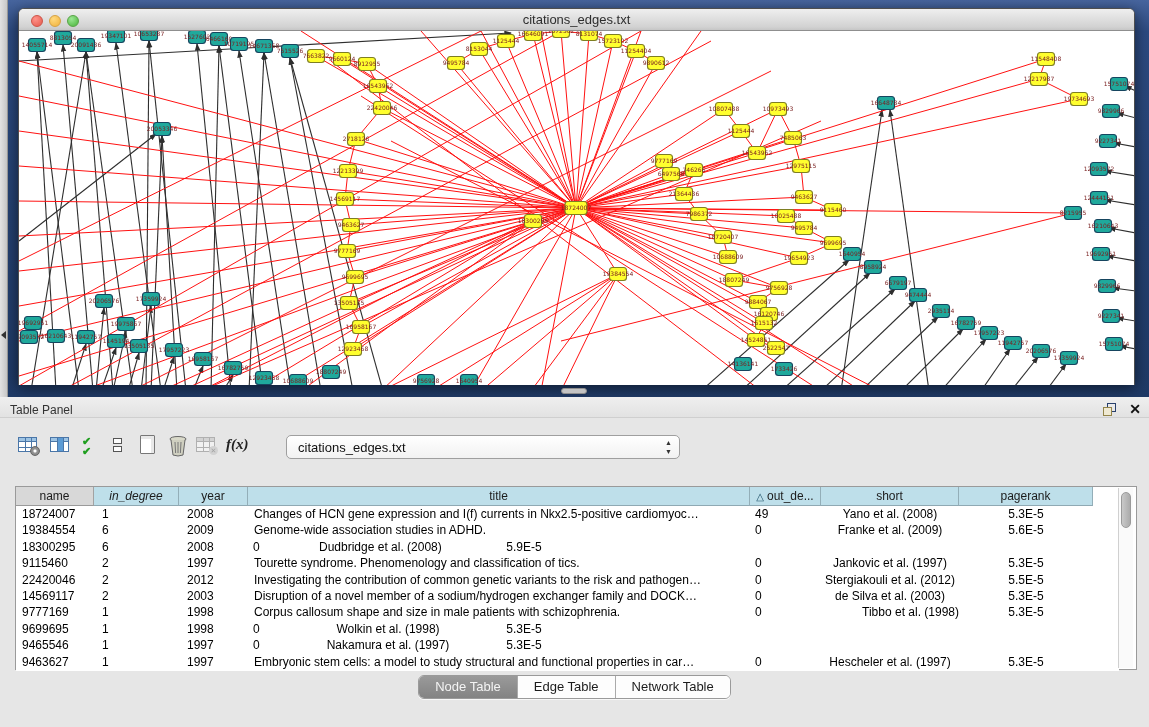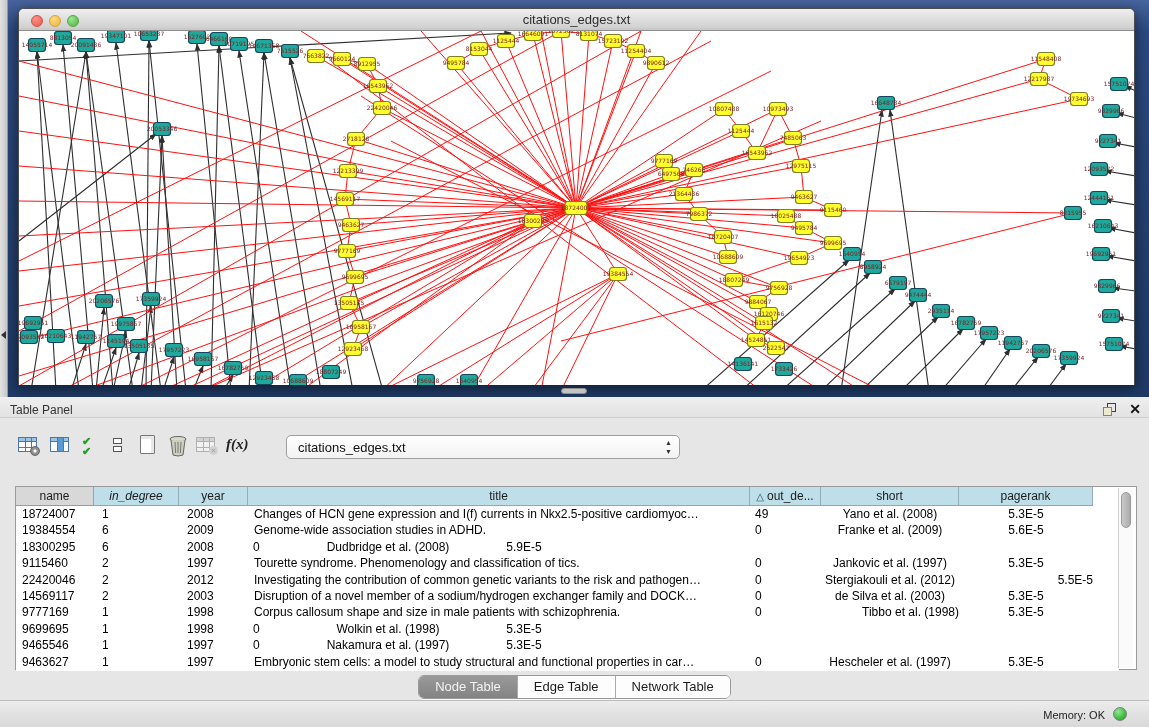--- a/index.html
+++ b/index.html
@@ -637,40 +637,40 @@
             <div style="width: 502px; text-align: left; padding-left: 6px;">Genome-wide association studies in ADHD.</div>
             <div style="width: 71px; text-align: left; padding-left: 5px;">0</div>
             <div style="width: 138px; text-align: center; padding-left: 0px;">Franke et al. (2009)</div>
             <div style="width: 134px; text-align: center; padding-left: 0px;">5.6E-5</div>
           </div>
           <div class="trow" style="top: 32.8px;">
             <div style="width: 78px; text-align: left; padding-left: 6px;">18300295</div>
             <div style="width: 85px; text-align: left; padding-left: 8px;">6</div>
             <div style="width: 69px; text-align: left; padding-left: 8px;">2008</div>
             <div style="width: 71px; text-align: left; padding-left: 5px;">0</div>
-            <div style="width: 138px; text-align: center; padding-left: 0px;">Dudbridge et al. (2008)</div>
+            <div style="width: 138px; padding-left: 0px;">Dudbridge et al. (2008)</div>
             <div style="width: 134px; text-align: center; padding-left: 0px;">5.9E-5</div>
           </div>
           <div class="trow" style="top: 49.2px;">
             <div style="width: 78px; text-align: left; padding-left: 6px;">9115460</div>
             <div style="width: 85px; text-align: left; padding-left: 8px;">2</div>
             <div style="width: 69px; text-align: left; padding-left: 8px;">1997</div>
             <div style="width: 502px; text-align: left; padding-left: 6px;">Tourette syndrome. Phenomenology and classification of tics.</div>
             <div style="width: 71px; text-align: left; padding-left: 5px;">0</div>
             <div style="width: 138px; text-align: center; padding-left: 0px;">Jankovic et al. (1997)</div>
             <div style="width: 134px; text-align: center; padding-left: 0px;">5.3E-5</div>
           </div>
           <div class="trow" style="top: 65.6px;">
             <div style="width: 78px; text-align: left; padding-left: 6px;">22420046</div>
             <div style="width: 85px; text-align: left; padding-left: 8px;">2</div>
             <div style="width: 69px; text-align: left; padding-left: 8px;">2012</div>
             <div style="width: 502px; text-align: left; padding-left: 6px;">Investigating the contribution of common genetic variants to the risk and pathogen…</div>
             <div style="width: 71px; text-align: left; padding-left: 5px;">0</div>
             <div style="width: 138px; text-align: center; padding-left: 0px;">Stergiakouli et al. (2012)</div>
-            <div style="width: 134px; text-align: right; padding-left: 0px;">5.5E-5</div>
+            <div style="width: 134px; text-align: center; padding-left: 0px;">5.5E-5</div>
           </div>
           <div class="trow" style="top: 82px;">
             <div style="width: 78px; text-align: left; padding-left: 6px;">14569117</div>
             <div style="width: 85px; text-align: left; padding-left: 8px;">2</div>
             <div style="width: 69px; text-align: left; padding-left: 8px;">2003</div>
             <div style="width: 502px; text-align: left; padding-left: 6px;">Disruption of a novel member of a sodium/hydrogen exchanger family and DOCK…</div>
             <div style="width: 71px; text-align: left; padding-left: 5px;">0</div>
             <div style="width: 138px; text-align: center; padding-left: 0px;">de Silva et al. (2003)</div>
             <div style="width: 134px; text-align: center; padding-left: 0px;">5.3E-5</div>
           </div>
@@ -715,19 +715,15 @@
     </div>
 
     <div id="tabs">
       <div id="seg">
         <div class="seg-btn active">Node Table</div>
         <div class="seg-btn">Edge Table</div>
         <div class="seg-btn">Network Table</div>
       </div>
     </div>
 
-    <div id="statusbar">
-      <div id="mem-label">Memory: OK</div>
-      <div id="mem-led"></div>
-    </div>
   </div>
 
 </div>
 
 </body></html>

